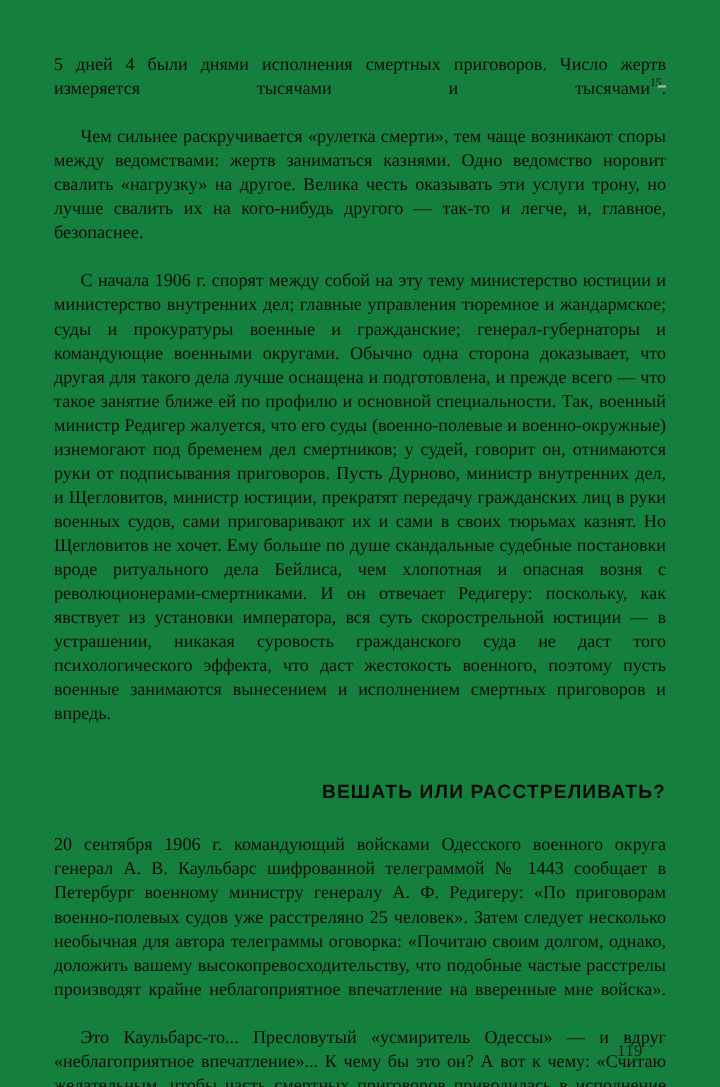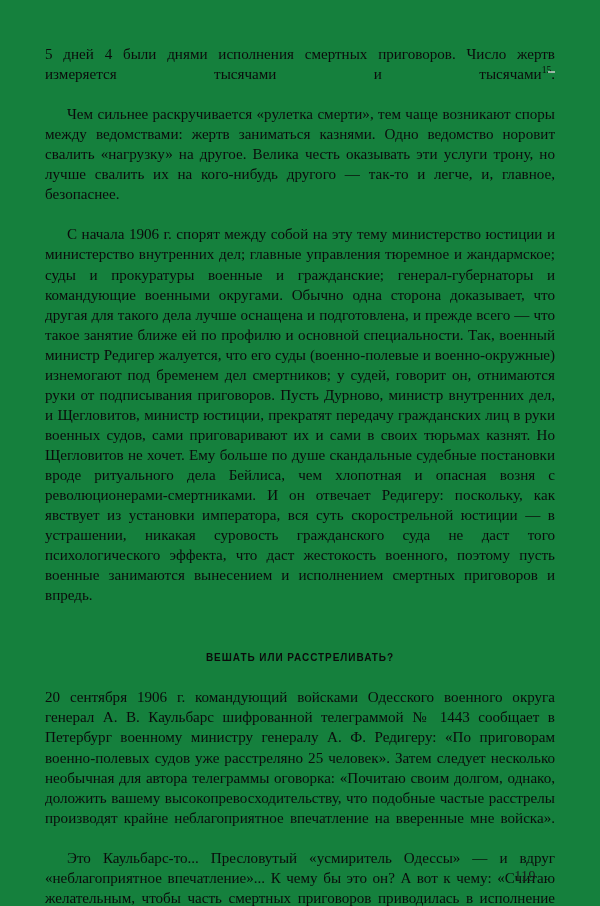--- a/index.html
+++ b/index.html
@@ -53,26 +53,26 @@
   sup.footnote-marker {
     font-size: 9.6px;
     line-height: 0;
     vertical-align: super;
     font-family: "Liberation Serif", "DejaVu Serif", serif;
   }
 
   h2.section-heading {
     margin: 0;
     font-family: "Liberation Sans", "DejaVu Sans", sans-serif;
-    font-size: 10px;
+    font-size: 16px;
     font-weight: bold;
     letter-spacing: 0.95px;
     color: #0b0b0b;
     text-transform: uppercase;
-    text-align: center;
+    text-align: right;
     white-space: nowrap;
   }
 
   .heading-block {
     padding-top: 27px;
     padding-bottom: 24px;
   }
 
   .page-number {
     position: absolute;

